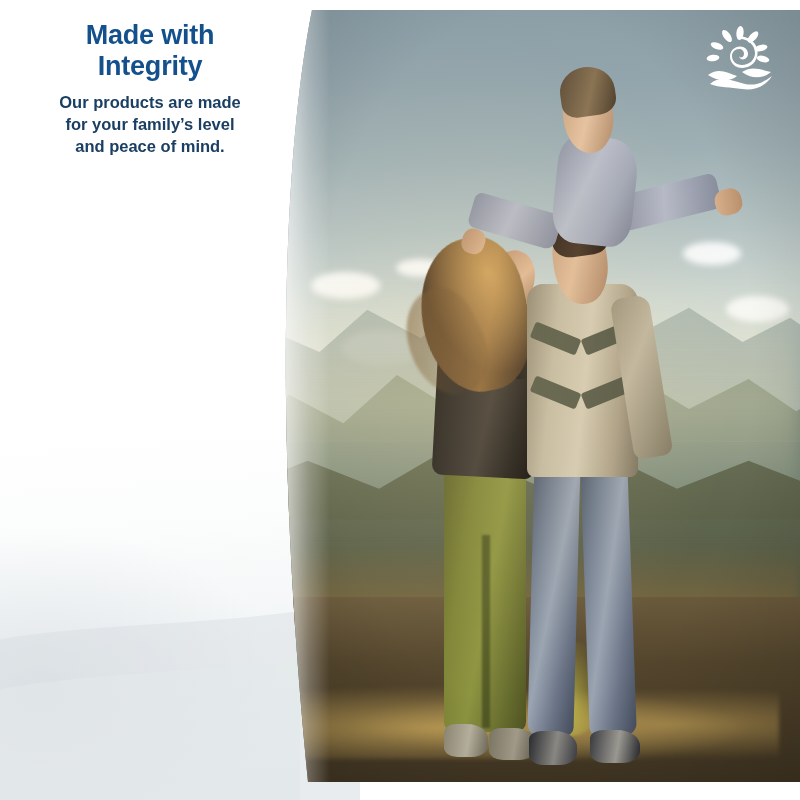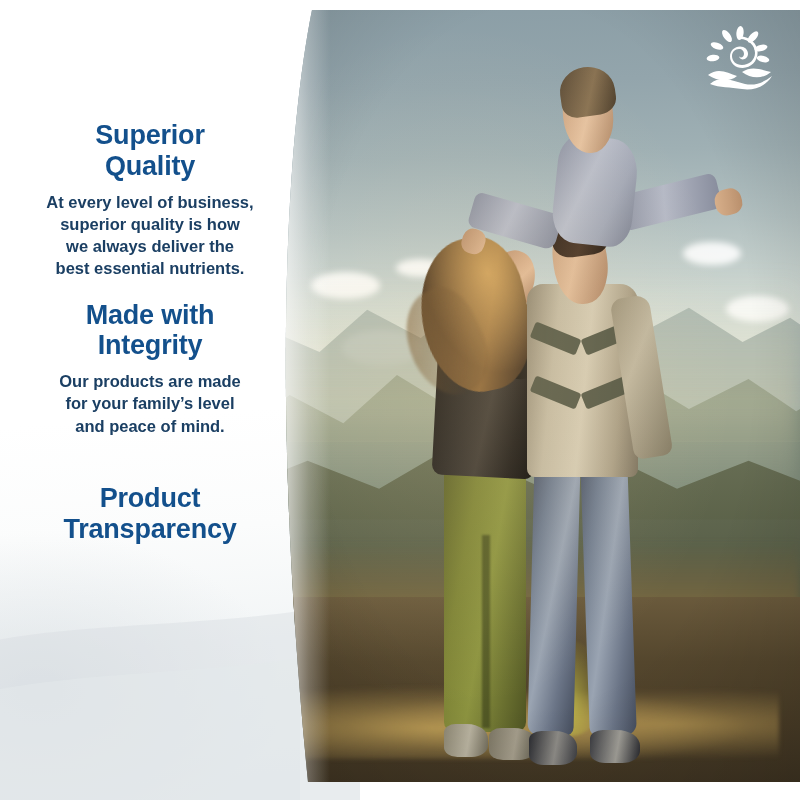--- a/index.html
+++ b/index.html
@@ -427,40 +427,30 @@
       </div>
 
       <div class="photo-warm"></div>
       <div class="photo-vignette"></div>
     </div>
     <div class="edge-sheen"></div>
   </div>
 
   <div class="text-column">
 
-    <div class="value-block b1">
-      <div class="value-heading">Superior
-Quality</div>
-      <div class="value-body">At every level of business,
-superior quality is how
-we always deliver the
-best essential nutrients.</div>
-    </div>
 
     <div class="value-block b2">
       <div class="value-heading">Made with
 Integrity</div>
       <div class="value-body">Our products are made
 for your family’s level
 and peace of mind.</div>
     </div>
 
     <div class="value-block b3">
-      <div class="value-heading">Product
-Transparency</div>
     </div>
 
   </div>
 
   <svg class="logo" viewBox="0 0 72 64">
     <g fill="#ffffff">
 
       <ellipse cx="36" cy="7" rx="3.6" ry="7" transform="rotate(6 36 7)"></ellipse>
       <ellipse cx="49" cy="11" rx="3.4" ry="7" transform="rotate(42 49 11)"></ellipse>
       <ellipse cx="57" cy="22" rx="3.2" ry="6.6" transform="rotate(76 57 22)"></ellipse>

